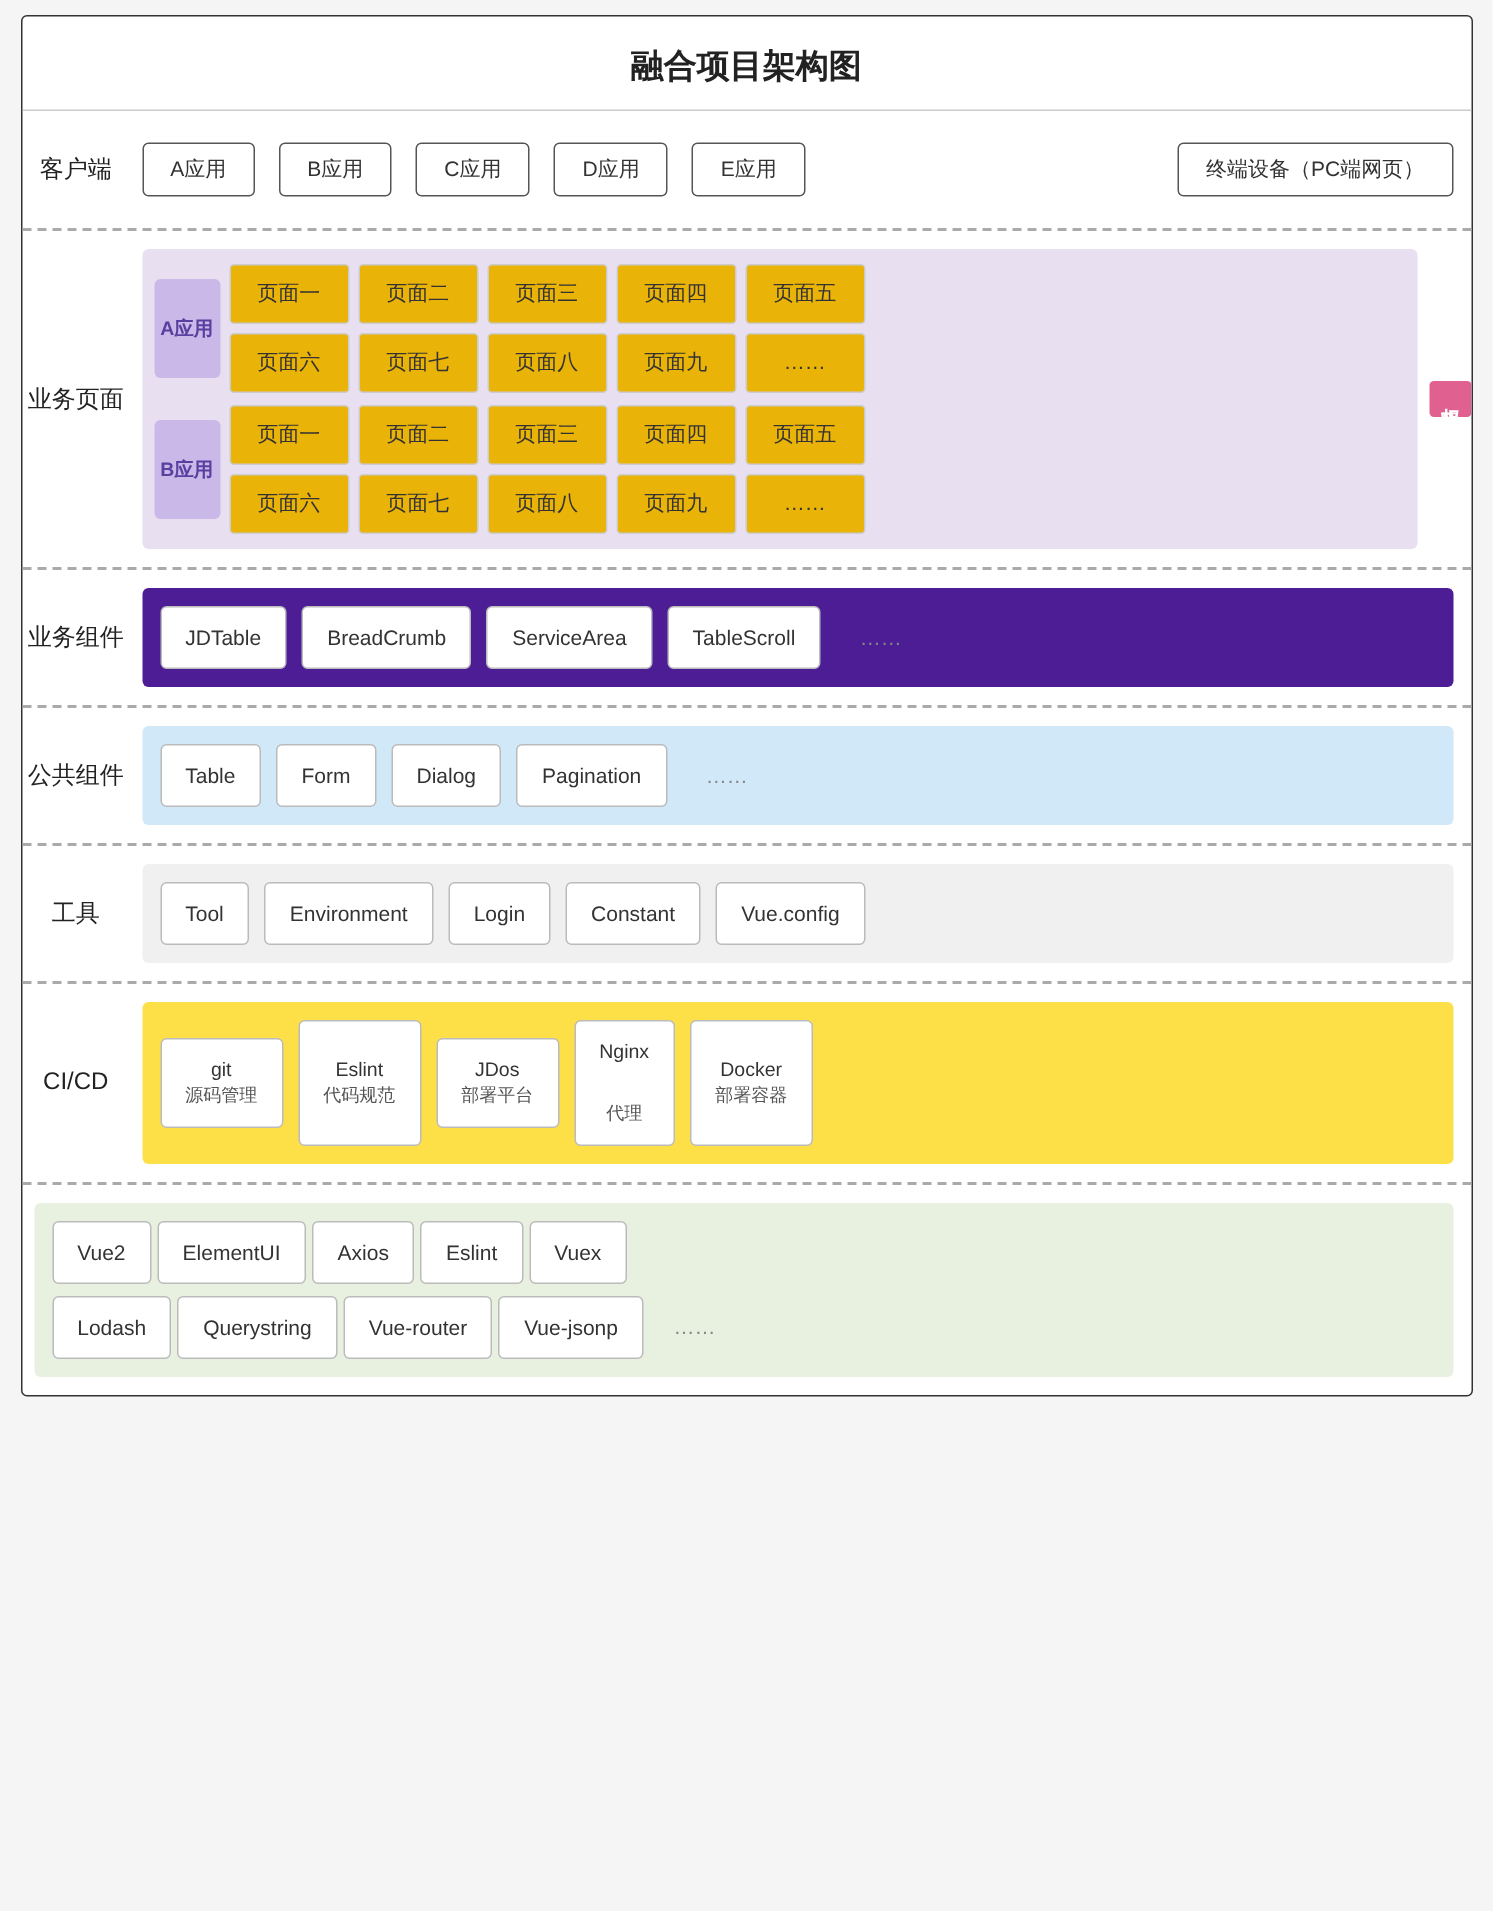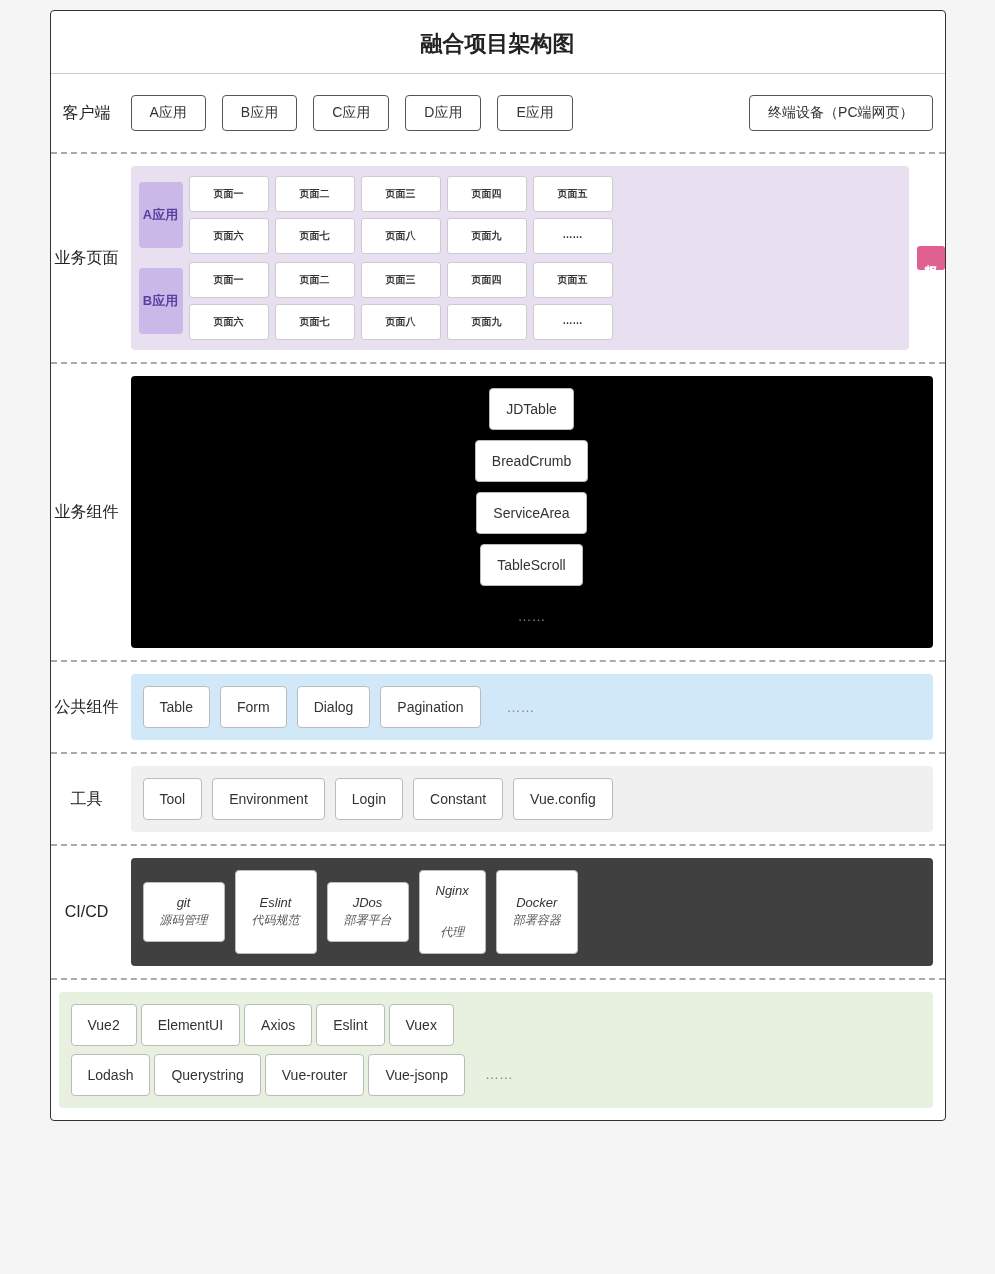--- a/index.html
+++ b/index.html
@@ -6,21 +6,21 @@
     body {
       font-family: "PingFang SC", "Microsoft YaHei", sans-serif;
       background: #f5f5f5;
       display: flex;
       justify-content: center;
       align-items: flex-start;
       min-height: 100vh;
       padding: 10px;
     }
     .main-container {
-      width: 896px;
+      width: 968px;
       background: #fff;
       border: 1.5px solid #333;
       border-radius: 4px;
       overflow: hidden;
     }
     .page-title {
       text-align: center;
       font-size: 22px;
       font-weight: bold;
       padding: 18px 0 14px;
@@ -114,29 +114,28 @@
       color: #5a3fa0;
       background: #c9b8e8;
       border-radius: 4px;
       padding: 20px 4px;
       text-align: center;
       display: flex;
       align-items: center;
       justify-content: center;
     }
     .biz-page-item {
-      background: #ffffff;
+      background: #eab308;
       border: 1px solid #ccc;
       border-radius: 3px;
       padding: 10px 16px;
-      font-size: 10px;
+      font-size: 14px;
       color: #333;
       min-width: 80px;
       text-align: center;
-      font-weight: bold;
     }
     .quanxian-bar {
       width: 28px;
       min-width: 28px;
       background: #e06090;
       border-radius: 3px;
       display: flex;
       align-items: center;
       justify-content: center;
       margin-left: 8px;
@@ -174,24 +173,24 @@
     }
 
     .content-inner-wrap {
       flex: 1;
       border-radius: 4px;
       padding: 12px;
       display: flex;
       align-items: center;
       gap: 10px;
     }
-    .content-inner-wrap.purple-bg { background: #000000; flex-direction: column; }
+    .content-inner-wrap.purple-bg { background: #4c1d95; }
     .content-inner-wrap.blue-bg { background: #d0e8f8; }
     .content-inner-wrap.gray-bg { background: #f0f0f0; }
-    .content-inner-wrap.cyan-bg { background: #404040; font-style: italic; }
+    .content-inner-wrap.cyan-bg { background: #fde047; }
 
     .inner-box {
       background: #fff;
       border: 1.5px solid #bbb;
       border-radius: 4px;
       padding: 12px 16px;
       font-size: 14px;
       color: #333;
       text-align: center;
       white-space: nowrap;

